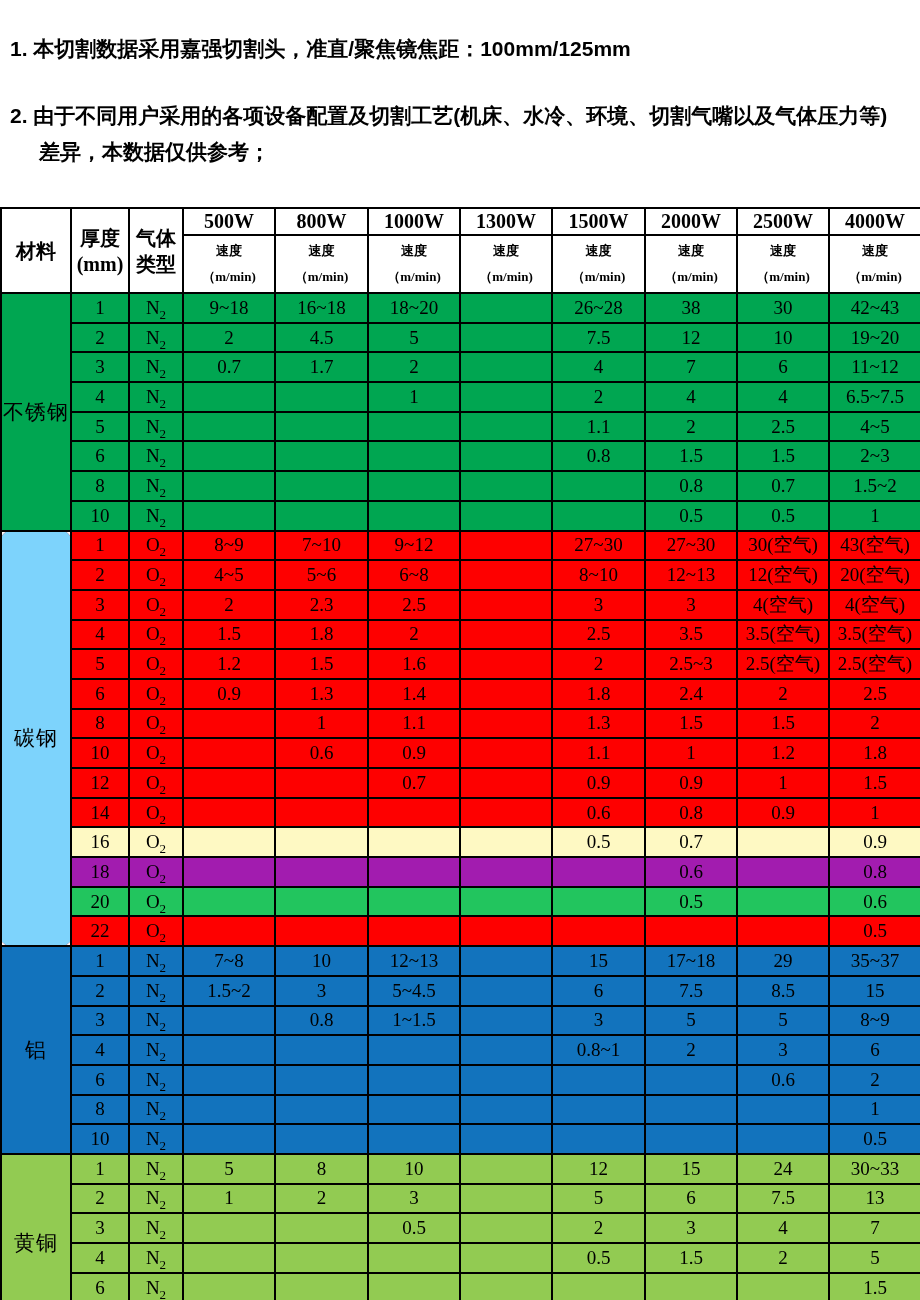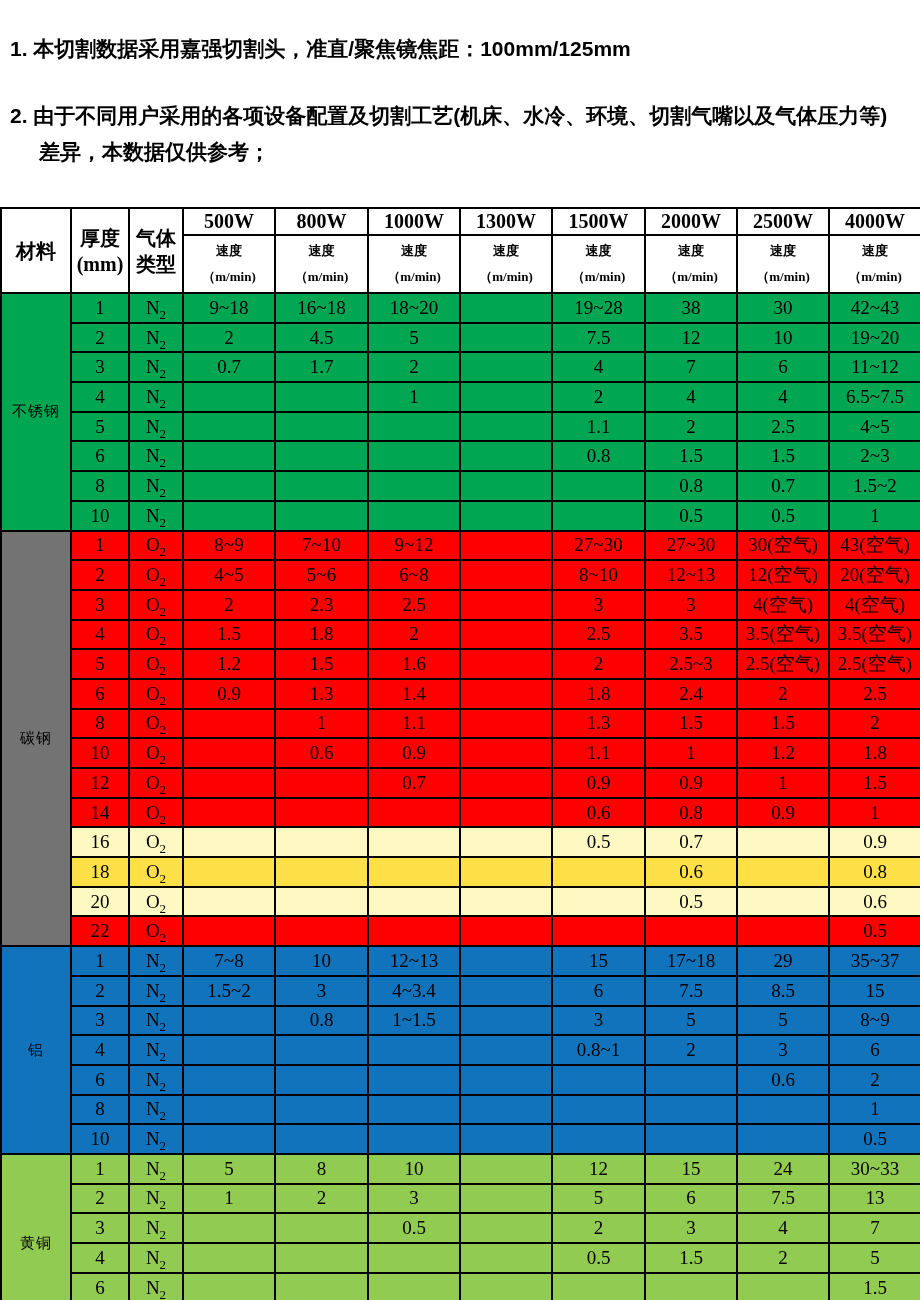--- a/index.html
+++ b/index.html
@@ -44,21 +44,21 @@
     overflow: hidden;
     white-space: nowrap;
   }
   .cut-table thead th { background: #fff; font-weight: bold; }
   .power-row { height: 27px; }
   .speed-row { height: 58px; }
   .power-cell { font-family: "Liberation Serif", serif; font-size: 20px; }
   .cjk-head { font-family: "Liberation Serif", serif; font-size: 20px; line-height: 26px; }
   .speed-cell { font-family: "Liberation Serif", serif; font-size: 13px; line-height: 26px; }
   tbody tr { height: 29.7px; }
-  .material-cell { font-family: Liberation Serif, serif; font-size: 15px; letter-spacing: 1px; margin-top: 24px; }
+  .material-cell { font-family: Liberation Serif, serif; font-size: 21px; letter-spacing: 1px; margin-top: 24px; }
   .thickness-cell, .gas-cell, .value-cell {
     font-family: "Liberation Serif", serif;
     font-size: 19px;
   }
   .gas-cell sub { font-size: 13px; line-height: 0; }
 </style>
 </head>
 <body>
 
 <div class="page">
@@ -140,21 +140,21 @@
       </thead>
     <tbody id="table-body">
         <tr style="background-color: rgb(0, 166, 81);">
           <td class="material-cell" rowspan="8" style="background-color: rgb(0, 166, 81);">不锈钢</td>
           <td class="thickness-cell">1</td>
           <td class="gas-cell"><span>N</span><sub>2</sub></td>
           <td class="value-cell">9~18</td>
           <td class="value-cell">16~18</td>
           <td class="value-cell">18~20</td>
           <td class="value-cell"></td>
-          <td class="value-cell">19~28</td>
+          <td class="value-cell">26~28</td>
           <td class="value-cell">38</td>
           <td class="value-cell">30</td>
           <td class="value-cell">42~43</td>
         </tr>
         <tr style="background-color: rgb(0, 166, 81);">
           <td class="thickness-cell">2</td>
           <td class="gas-cell"><span>N</span><sub>2</sub></td>
           <td class="value-cell">2</td>
           <td class="value-cell">4.5</td>
           <td class="value-cell">5</td>
@@ -230,21 +230,21 @@
           <td class="value-cell"></td>
           <td class="value-cell"></td>
           <td class="value-cell"></td>
           <td class="value-cell"></td>
           <td class="value-cell"></td>
           <td class="value-cell">0.5</td>
           <td class="value-cell">0.5</td>
           <td class="value-cell">1</td>
         </tr>
         <tr style="background-color: rgb(254, 0, 0);">
-          <td class="material-cell" rowspan="14" style="background-color: #737373;">碳钢</td>
+          <td class="material-cell" rowspan="14" style="background-color: #7dd3fc; border-radius: 9px;">碳钢</td>
           <td class="thickness-cell">1</td>
           <td class="gas-cell"><span>O</span><sub>2</sub></td>
           <td class="value-cell">8~9</td>
           <td class="value-cell">7~10</td>
           <td class="value-cell">9~12</td>
           <td class="value-cell"></td>
           <td class="value-cell">27~30</td>
           <td class="value-cell">27~30</td>
           <td class="value-cell">30(空气)</td>
           <td class="value-cell">43(空气)</td>
@@ -362,33 +362,33 @@
           <td class="gas-cell"><span>O</span><sub>2</sub></td>
           <td class="value-cell"></td>
           <td class="value-cell"></td>
           <td class="value-cell"></td>
           <td class="value-cell"></td>
           <td class="value-cell">0.5</td>
           <td class="value-cell">0.7</td>
           <td class="value-cell"></td>
           <td class="value-cell">0.9</td>
         </tr>
-        <tr style="background-color: #fde047;">
+        <tr style="background-color: #a21caf;">
           <td class="thickness-cell">18</td>
           <td class="gas-cell"><span>O</span><sub>2</sub></td>
           <td class="value-cell"></td>
           <td class="value-cell"></td>
           <td class="value-cell"></td>
           <td class="value-cell"></td>
           <td class="value-cell"></td>
           <td class="value-cell">0.6</td>
           <td class="value-cell"></td>
           <td class="value-cell">0.8</td>
         </tr>
-        <tr style="background-color: #fef9c3; margin-top: 16px;">
+        <tr style="background-color: #22c55e; margin-top: 16px;">
           <td class="thickness-cell">20</td>
           <td class="gas-cell"><span>O</span><sub>2</sub></td>
           <td class="value-cell"></td>
           <td class="value-cell"></td>
           <td class="value-cell"></td>
           <td class="value-cell"></td>
           <td class="value-cell"></td>
           <td class="value-cell">0.5</td>
           <td class="value-cell"></td>
           <td class="value-cell">0.6</td>
@@ -416,21 +416,21 @@
           <td class="value-cell">15</td>
           <td class="value-cell">17~18</td>
           <td class="value-cell">29</td>
           <td class="value-cell">35~37</td>
         </tr>
         <tr style="background-color: rgb(18, 115, 189);">
           <td class="thickness-cell">2</td>
           <td class="gas-cell"><span>N</span><sub>2</sub></td>
           <td class="value-cell">1.5~2</td>
           <td class="value-cell">3</td>
-          <td class="value-cell">4~3.4</td>
+          <td class="value-cell">5~4.5</td>
           <td class="value-cell"></td>
           <td class="value-cell">6</td>
           <td class="value-cell">7.5</td>
           <td class="value-cell">8.5</td>
           <td class="value-cell">15</td>
         </tr>
         <tr style="background-color: rgb(18, 115, 189);">
           <td class="thickness-cell">3</td>
           <td class="gas-cell"><span>N</span><sub>2</sub></td>
           <td class="value-cell"></td>

